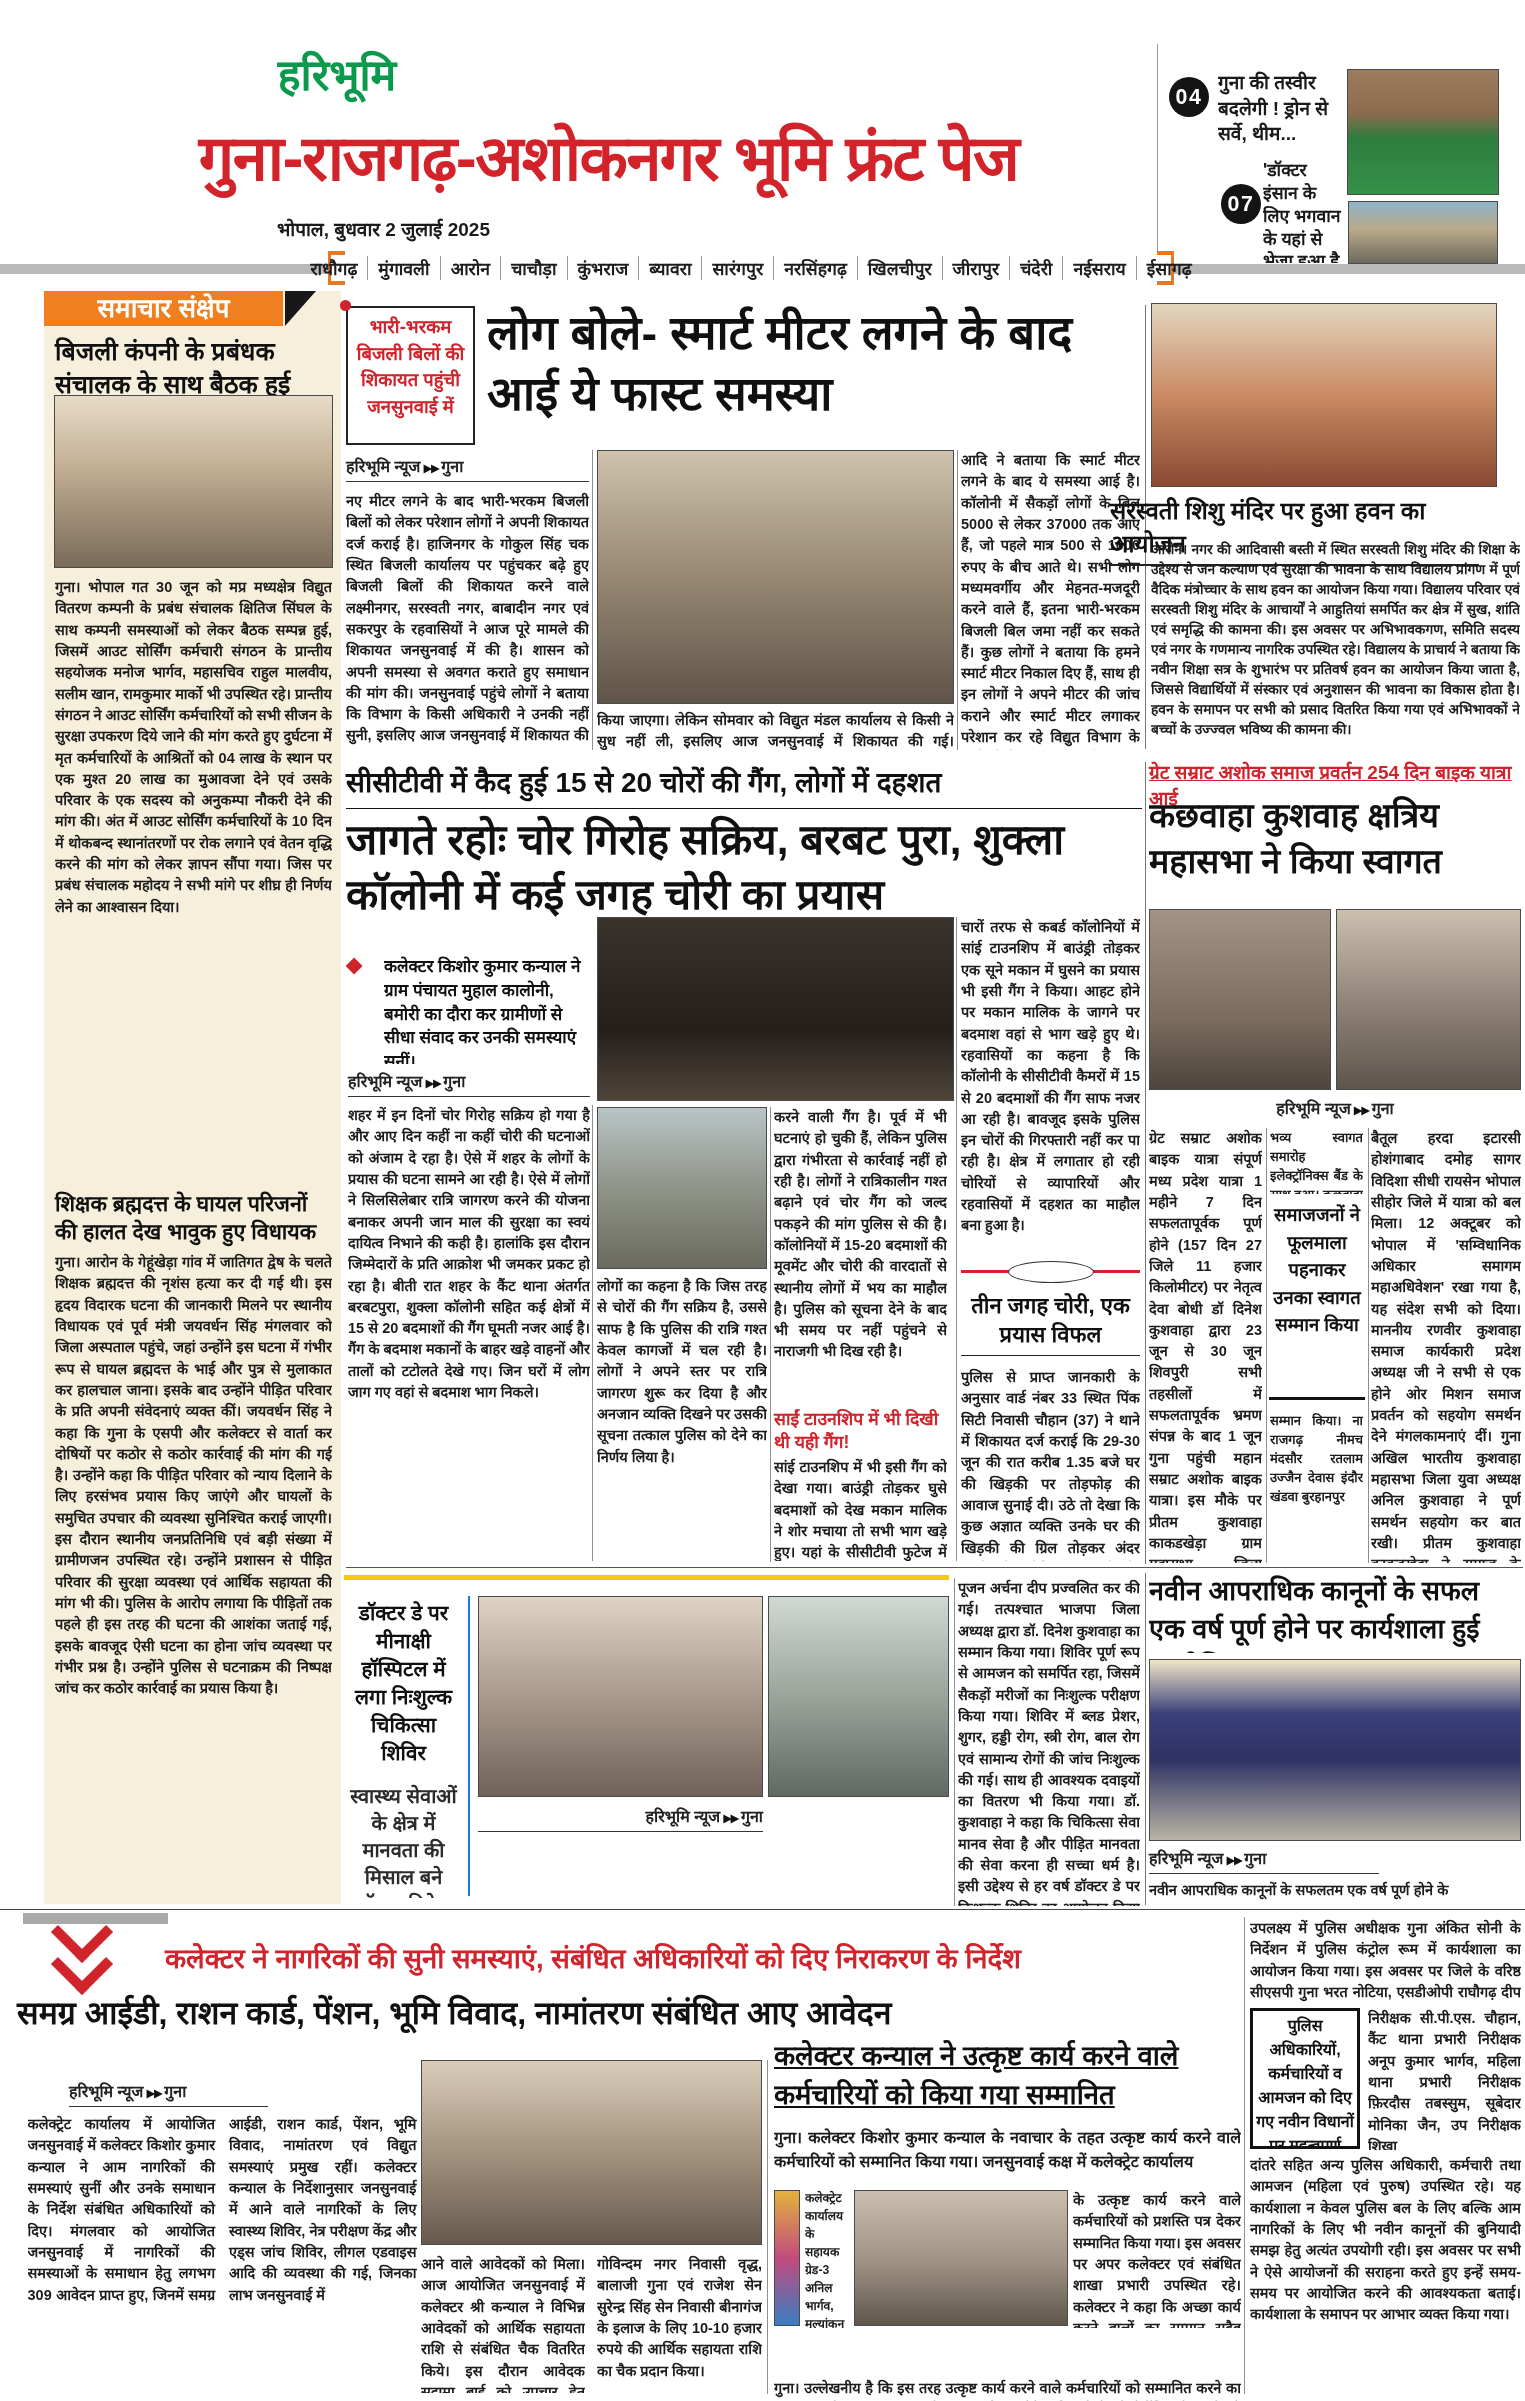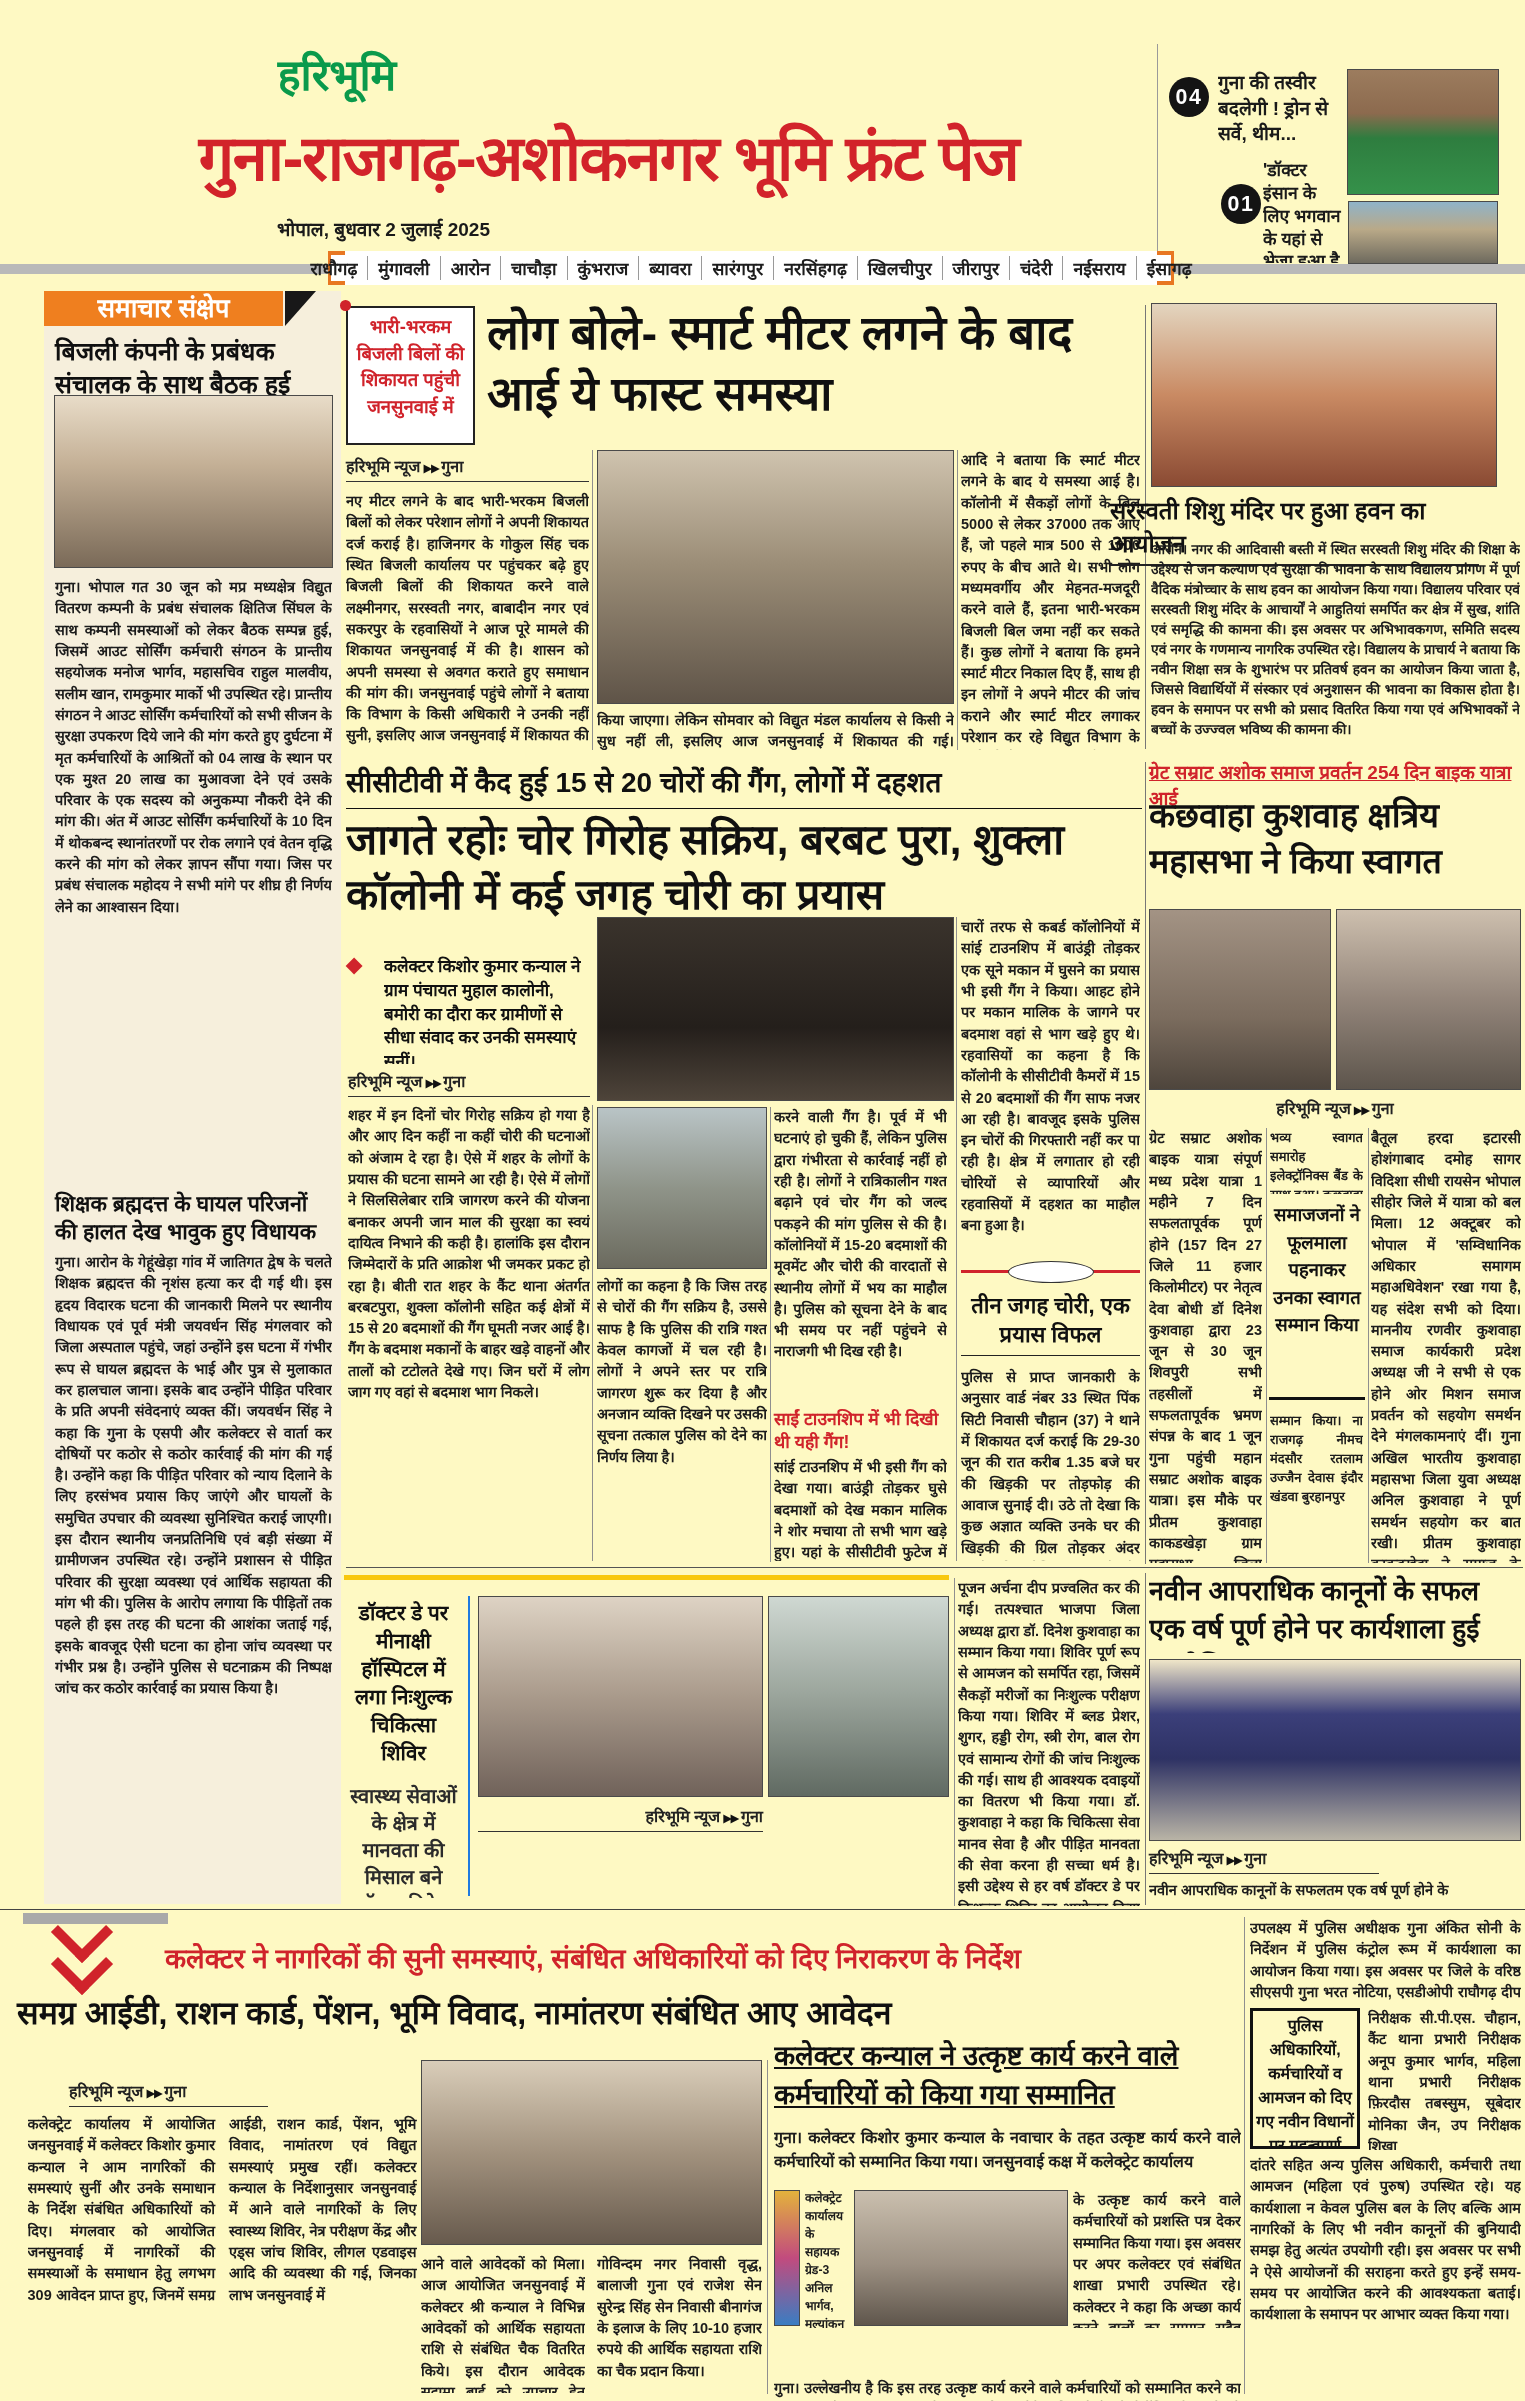--- a/index.html
+++ b/index.html
@@ -1,16 +1,16 @@
 <!DOCTYPE html>
 <html style="font-size:12.2px"><head>
 <meta charset="utf-8">
 <style>
   html,body{margin:0;padding:0;background:#e8e8e8;}
-  #page{position:relative;width:1525px;height:2401px;background:#fef9c3;
+  #page{position:relative;width:1525px;height:2401px;background:#ffffff;
         font-family:"Liberation Sans","DejaVu Sans",sans-serif;color:#1b1b1b;overflow:hidden;}
   .abs{position:absolute;}
   .clip{overflow:hidden;}
   .photo{position:absolute;border:0.8px solid #4a4a4a;box-sizing:border-box;}
   .body-txt{font-size:14.5px;line-height:1.47;text-align:justify;font-weight:600;color:#1c1c1c;}
   .small-txt{font-size:13.8px;line-height:1.45;text-align:justify;font-weight:600;color:#1c1c1c;}
   .hl{font-weight:800;color:#101010;}
   .red{color:#d0232b;}
   .byline{font-size:16px;font-weight:800;color:#222;border-bottom:1.5px solid #333;padding-bottom:3.8px;}
   .byarr{color:#111;font-size:11.5px;margin:0 3.1px;letter-spacing:-1.5px;}
@@ -45,21 +45,21 @@
 <div id="page">
 
   <div class="abs" style="left:230px;top:44px;width:214px;text-align:center;font-size:43px;font-weight:800;color:#0a9a4b;">हरिभूमि</div>
   <div class="abs" style="left:46px;top:113px;width:1125px;text-align:center;font-size:63px;font-weight:800;color:#d2232a;white-space:nowrap;letter-spacing:-1.5px;">गुना-राजगढ़-अशोकनगर भूमि फ्रंट पेज</div>
   <div class="abs" style="left:184px;top:216px;width:306px;text-align:right;font-size:19px;font-weight:800;color:#1a1a1a;">भोपाल, बुधवार 2 जुलाई 2025</div>
 
   <div class="abs" style="left:1157px;top:44px;width:0;height:211px;border-left:1.5px solid #9a9a9a;"></div>
   <div class="teaser-num" style="left:1169px;top:77px;">04</div>
   <div class="abs clip" style="left:1218px;top:70px;width:126px;height:122px;font-size:19px;font-weight:800;line-height:1.35;color:#1a1a1a;">गुना की तस्वीर बदलेगी ! ड्रोन से सर्वे, थीम...</div>
   <div class="photo ph-meeting04" style="left:1347px;top:69px;width:152px;height:126px;"></div>
-  <div class="teaser-num" style="left:1221px;top:184px;">01</div>
+  <div class="teaser-num" style="left:1221px;top:184px;">07</div>
   <div class="abs clip" style="left:1263px;top:159px;width:83px;height:104px;font-size:17.6px;font-weight:800;line-height:1.3;color:#1a1a1a;">'डॉक्टर इंसान के लिए भगवान के यहां से भेजा हुआ है एक फरिश्ता'</div>
   <div class="photo ph-felic07" style="left:1348px;top:201px;width:150px;height:63px;"></div>
 
   <div class="abs" style="left:0;top:264px;width:328px;height:10px;background:#b9b9b9;"></div>
   <div class="abs" style="left:1168px;top:264px;width:357px;height:10px;background:#b9b9b9;"></div>
   <div class="abs" style="left:328px;top:251px;width:840px;height:34px;background:#fff;display:flex;align-items:center;justify-content:center;
               border-left:3.8px solid #e87722;border-right:3.8px solid #e87722;box-shadow:inset 0 3.8px 0 -1.5px #fff;">
     <span class="abs" style="left:0;top:0;width:13.8px;height:3.8px;background:#e87722;"></span>
     <span class="abs" style="left:0;bottom:0;width:13.8px;height:3.8px;background:#e87722;"></span>
     <span class="abs" style="right:0;top:0;width:13.8px;height:3.8px;background:#e87722;"></span>

